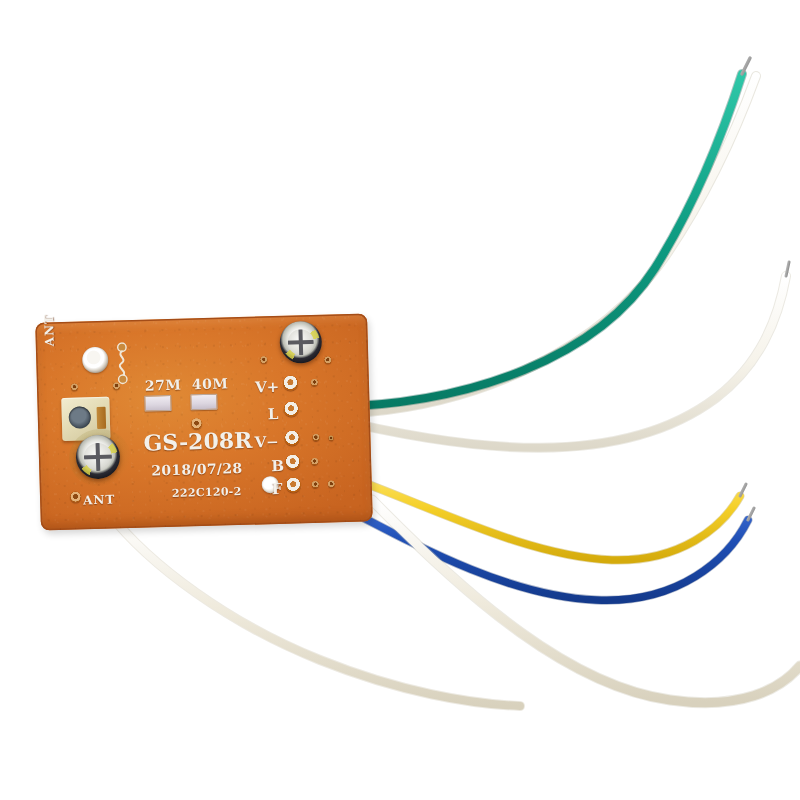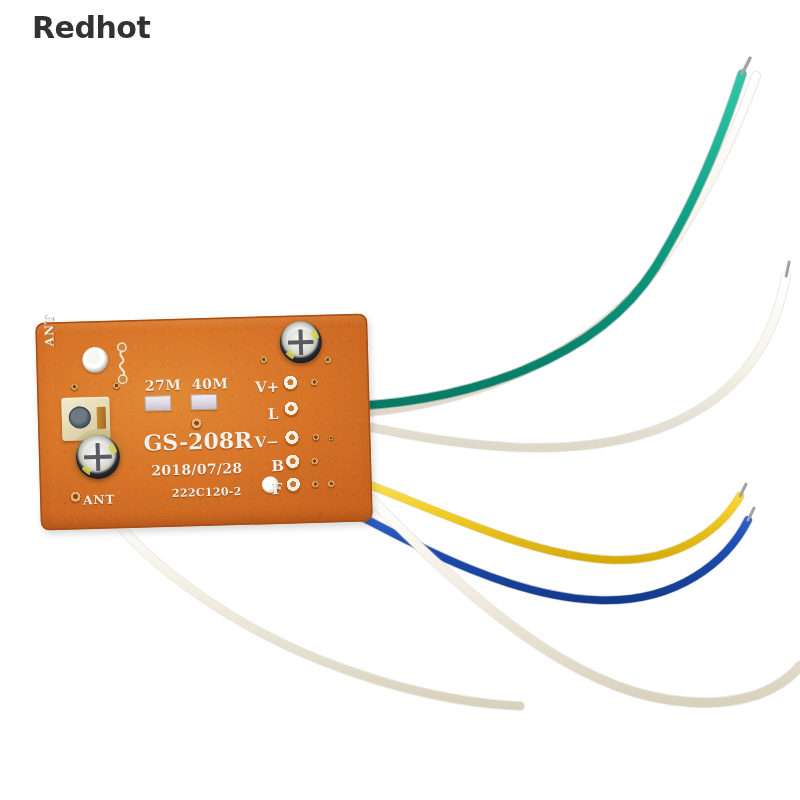--- a/index.html
+++ b/index.html
@@ -210,21 +210,20 @@
     border-radius: 50%;
     background: radial-gradient(ellipse at 40% 40%, rgba(160,150,60,.30) 0%, rgba(140,120,40,.14) 50%, rgba(120,100,30,0) 72%);
     pointer-events:none;
   }
 </style>
 </head>
 <body>
 
 <div id="stage">
 
-  <div id="watermark">Redhot</div>
 
   <svg id="wires" viewBox="0 0 800 800">
     <defs>
       <linearGradient id="gGreen" x1="0" y1="0" x2="0" y2="1">
         <stop offset="0%" stop-color="#2fc7a8"></stop>
         <stop offset="45%" stop-color="#0f9e84"></stop>
         <stop offset="100%" stop-color="#077a64"></stop>
       </linearGradient>
       <linearGradient id="gWhite" x1="0" y1="0" x2="0" y2="1">
         <stop offset="0%" stop-color="#ffffff"></stop>

